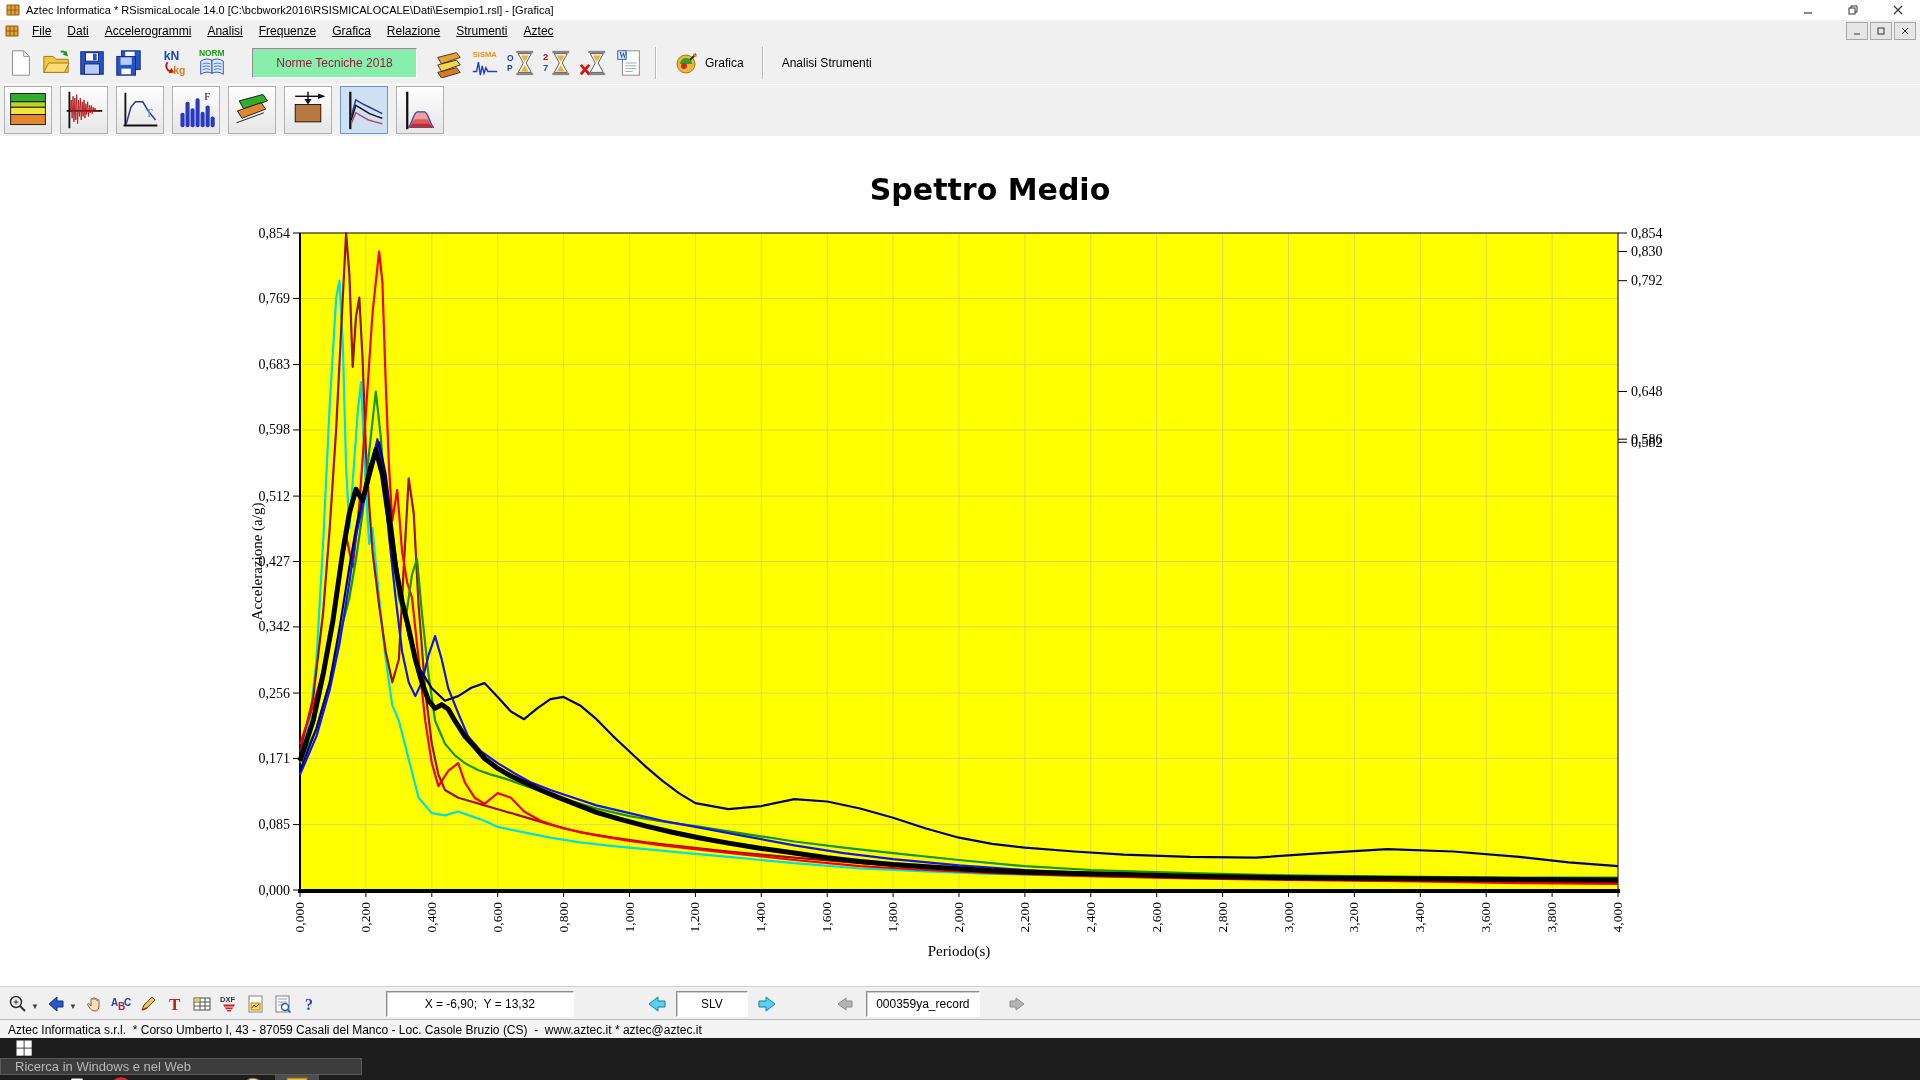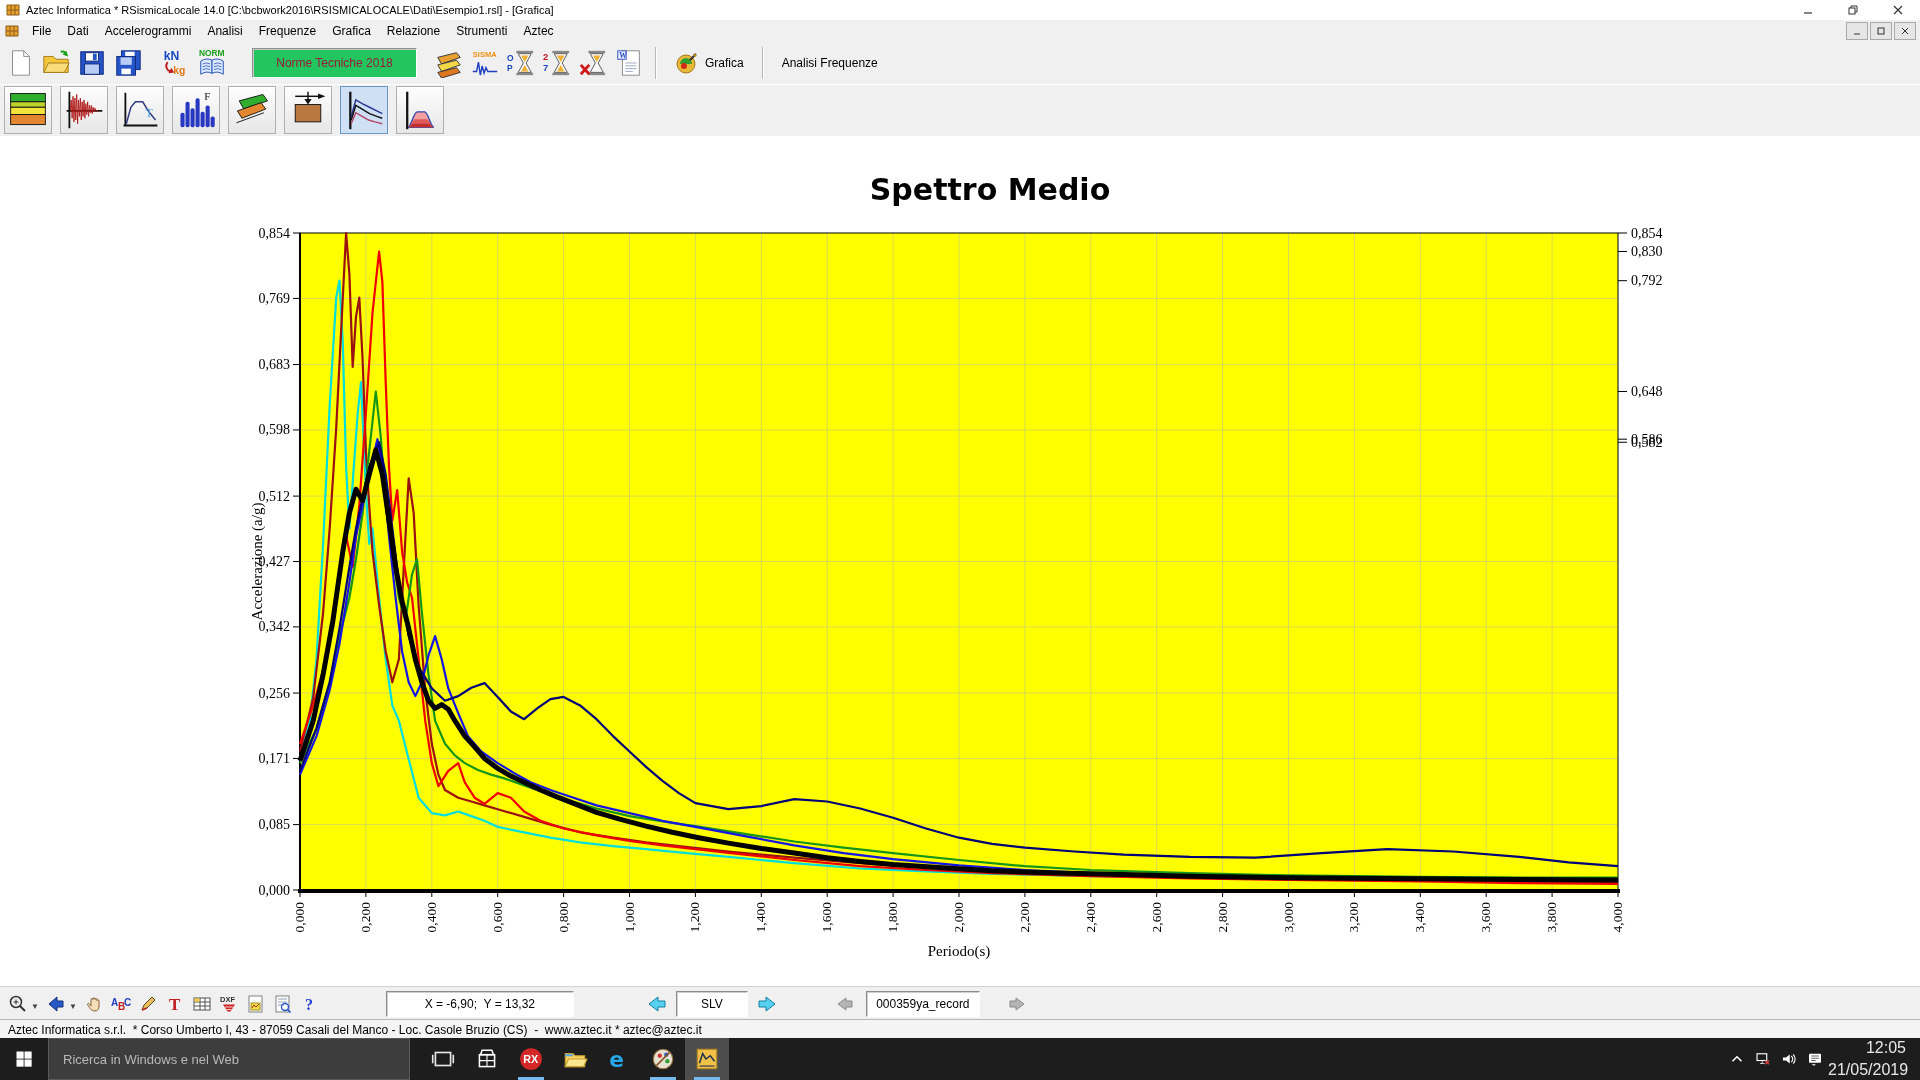--- a/index.html
+++ b/index.html
@@ -9,33 +9,33 @@
   .titlebar{position:absolute;left:0;top:0;width:1920px;height:20px;background:#ffffff;
             display:flex;align-items:center;font-size:11px;border-bottom:1px solid #4d7c0f;}
   .titlebar .applogo{width:14px;height:14px;margin:0 6px 0 6px;flex:0 0 auto;}
   .win-controls{position:absolute;right:0;top:0;height:20px;display:flex;}
   .win-btn{width:45px;height:20px;display:flex;align-items:center;justify-content:center;}
   .win-btn svg{width:12px;height:12px;}
   
   .menubar{position:absolute;left:0;top:20px;width:1920px;height:22px;background:#f0f0f0;
            display:flex;align-items:center;font-size:12px;border-bottom:1px solid #e2e2e2;}
   .menubar .applogo{width:14px;height:14px;margin:0 5px 0 5px;}
-  .menu-item{padding:2px 8px;cursor:default;}
+  .menu-item{padding:2px 8px;cursor:default;text-decoration:underline;}
   .mdi-controls{position:absolute;right:4px;top:2px;display:flex;gap:2px;}
   .mdi-btn{width:20px;height:16px;background:#e6e6e6;border:1px solid #a8a8a8;
            display:flex;align-items:center;justify-content:center;}
   .mdi-btn svg{width:10px;height:10px;}
   
   .toolbar1{position:absolute;left:0;top:42px;width:1920px;height:42px;background:#f0f0f0;
             display:flex;align-items:center;border-bottom:1px solid #d8d8d8;padding-left:2px;}
   .tb1-btn{width:36px;height:36px;display:flex;align-items:center;justify-content:center;flex:0 0 auto;}
   .tb1-btn svg{width:30px;height:30px;}
   .tb-sep{width:1px;height:32px;background:#b8b8b8;border-right:1px solid #fff;margin:0 8px;flex:0 0 auto;}
   .tb-gap{flex:0 0 auto;}
-  .norme-box{width:163px;height:28px;background:#22c55e;border:1px solid #909090;
+  .norme-box{width:163px;height:28px;background:#86efac;border:1px solid #909090;
              border-right-color:#fff;border-bottom-color:#fff;box-shadow:inset 1px 1px 0 #c8c8c8;
              display:flex;align-items:center;justify-content:center;font-size:12px;color:#9c1a3c;
              margin:0 14px 0 22px;flex:0 0 auto;}
   .tb-text-btn{display:flex;align-items:center;gap:6px;font-size:12px;padding:4px 10px;flex:0 0 auto;}
   .tb-text-btn svg{width:24px;height:24px;}
   
   .toolbar2{position:absolute;left:0;top:84px;width:1920px;height:52px;background:#f0f0f0;
             display:flex;align-items:center;gap:8px;padding-left:4px;
             border-bottom:1px solid #b8b8b8;box-shadow:inset 0 1px 0 #fff;}
   .tb2-btn{width:46px;height:46px;background:linear-gradient(#fefefe,#e6e6e6);
@@ -55,21 +55,21 @@
              box-shadow:inset 1px 1px 0 #cfcfcf;height:24px;display:flex;align-items:center;
              justify-content:center;white-space:pre;flex:0 0 auto;}
   .nav-arrow{width:26px;height:24px;display:flex;align-items:center;justify-content:center;flex:0 0 auto;}
   .nav-arrow svg{width:22px;height:18px;}
   
   .statusbar{position:absolute;left:0;top:1019px;width:1920px;height:19px;background:#f4f4f4;
              border-top:1px solid #b8b8b8;display:flex;align-items:center;font-size:12px;
              padding-left:8px;white-space:pre;}
   
   .taskbar{position:absolute;left:0;top:1038px;width:1920px;height:42px;background:#1d1d1d;
-           display:flex;align-items:stretch;color:#e8e8e8;}
+           display:flex;align-items:stretch;color:#e8e8e8;flex-direction:column;}
   .start-btn{width:48px;display:flex;align-items:center;justify-content:center;flex:0 0 auto;}
   .start-btn svg{width:20px;height:20px;}
   .search-box{width:346px;margin:0;background:#3d3d3d;border:1px solid #5a5a5a;display:flex;
               align-items:center;padding-left:14px;font-size:13px;color:#b8b8b8;flex:0 0 auto;}
   .task-icon{width:44px;position:relative;display:flex;align-items:center;justify-content:center;flex:0 0 auto;}
   .task-icon svg{width:26px;height:26px;}
   .task-icon.active{background:#4d4d4d;}
   .task-icon .runbar{position:absolute;bottom:0;left:20%;width:60%;height:3px;background:#76b9ed;}
   .tray{margin-left:auto;display:flex;align-items:center;flex:0 0 auto;padding-right:4px;}
   .tray-icon{width:26px;height:42px;display:flex;align-items:center;justify-content:center;}
@@ -256,21 +256,21 @@
             <path d="M5 13a6 6 0 0 1 12 0z" fill="#30a030"></path>
             <circle cx="9" cy="15" r="3" fill="#d02818"></circle>
             <path d="M15 9L21 3" stroke="#303030" stroke-width="2"></path>
             <path d="M19 2l3 3-2 1-2-2z" fill="#c09020"></path>
           </svg>
         </span>
         <span>Grafica</span>
       </div>
       <div class="tb-sep"></div>
       <div class="tb-text-btn">
-        <span>Analisi Frequenze</span>
+        <span>Analisi Strumenti</span>
       </div>
     </div>
 
   <div class="toolbar2" id="toolbar2">
       <div class="tb2-btn">
         <svg viewBox="0 0 44 46">
           <g stroke="#111">
             <rect x="3" y="5" width="38" height="9" fill="#2fae2f"></rect>
             <rect x="3" y="14" width="38" height="6" fill="#bcd32a"></rect>
             <rect x="3" y="20" width="38" height="8" fill="#f2e43a"></rect>

